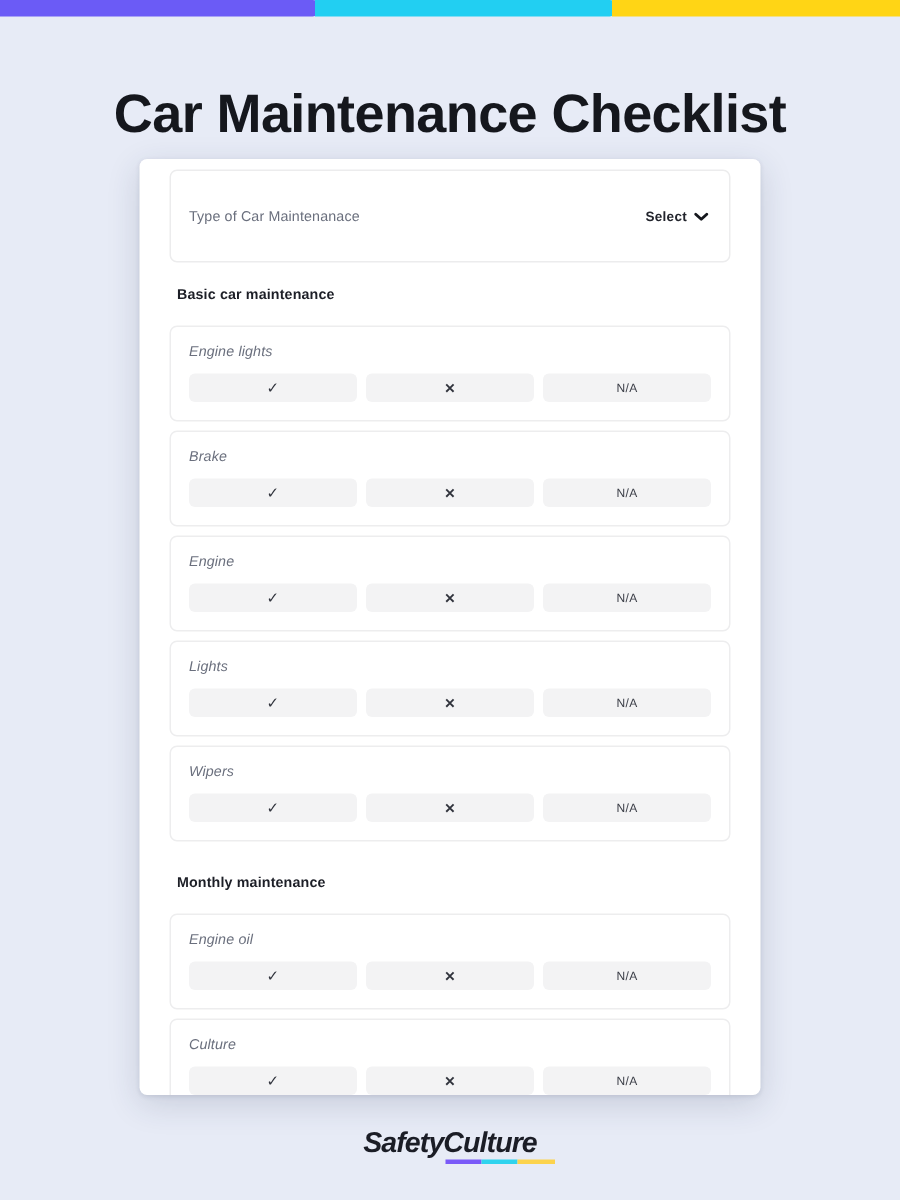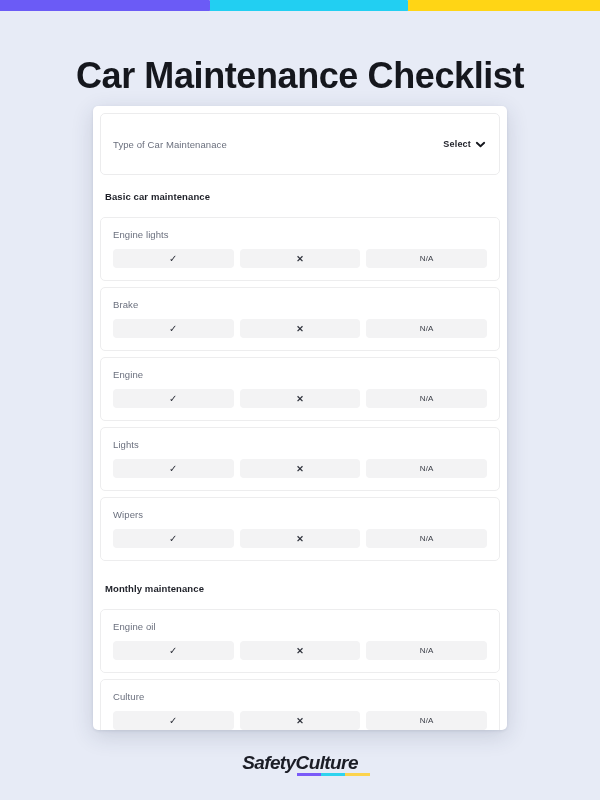--- a/index.html
+++ b/index.html
@@ -47,21 +47,21 @@
   .form-card {
     position: absolute;
     left: 93px;
     top: 106px;
     width: 414px;
     height: 624px;
     background: #ffffff;
     border-radius: 5px;
     box-shadow: 0 6px 22px rgba(40,48,80,0.16), 0 1px 3px rgba(40,48,80,0.10);
     overflow: hidden;
-    padding: 0 7px;
+    padding: 0 20px;
   }
 
   
   .select-block {
     margin: 7px 0 0 0;
     height: 62px;
     border: 1px solid #ececed;
     border-radius: 5px;
     display: flex;
     align-items: center;
@@ -106,20 +106,21 @@
     border: 1px solid #ededee;
     border-radius: 5px;
     margin-bottom: 6px;
     padding: 11px 12px 12px 12px;
   }
   .item-label {
     font-size: 9.5px;
     color: #6a6f7d;
     letter-spacing: 0.1px;
     margin-bottom: 9px;
+    font-style: italic;
   }
   .option-group {
     display: flex;
     gap: 6px;
   }
   .option-btn {
     flex: 1;
     height: 19px;
     background: #f3f3f4;
     border-radius: 4px;

